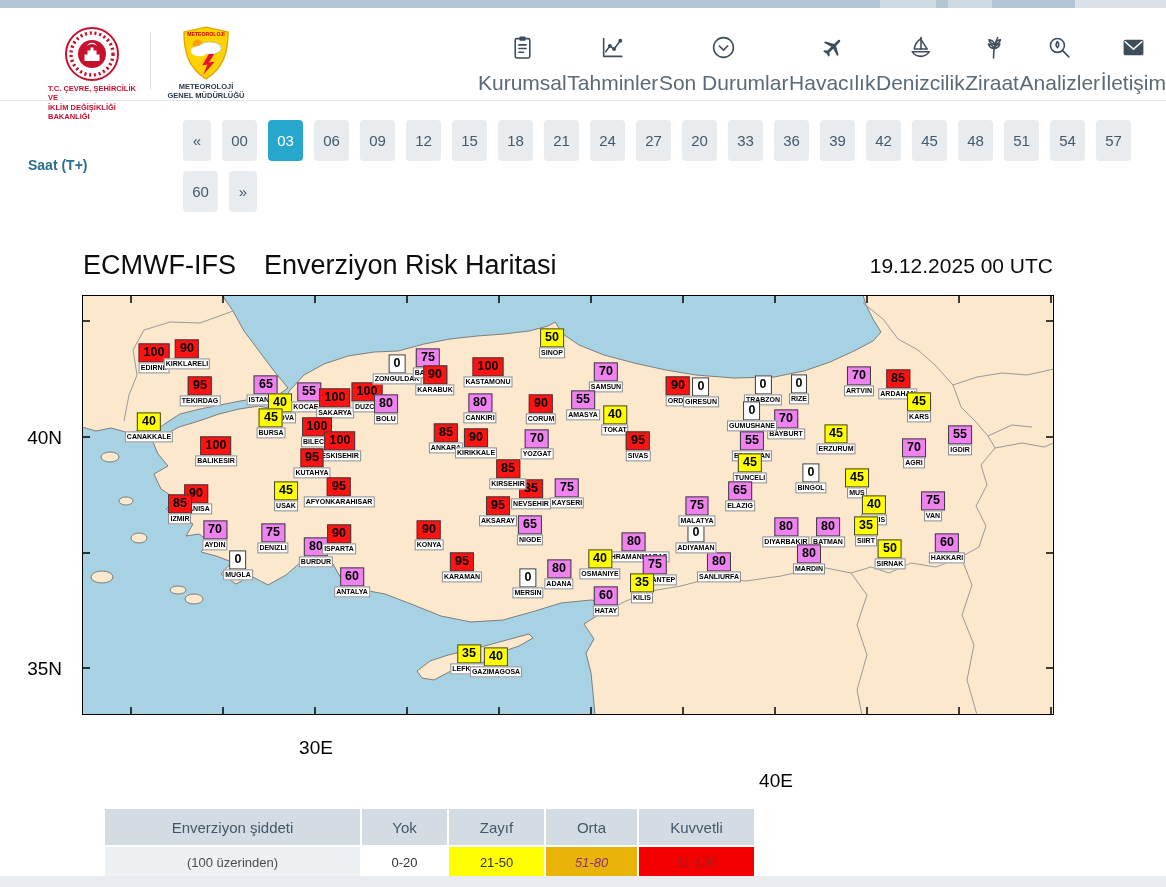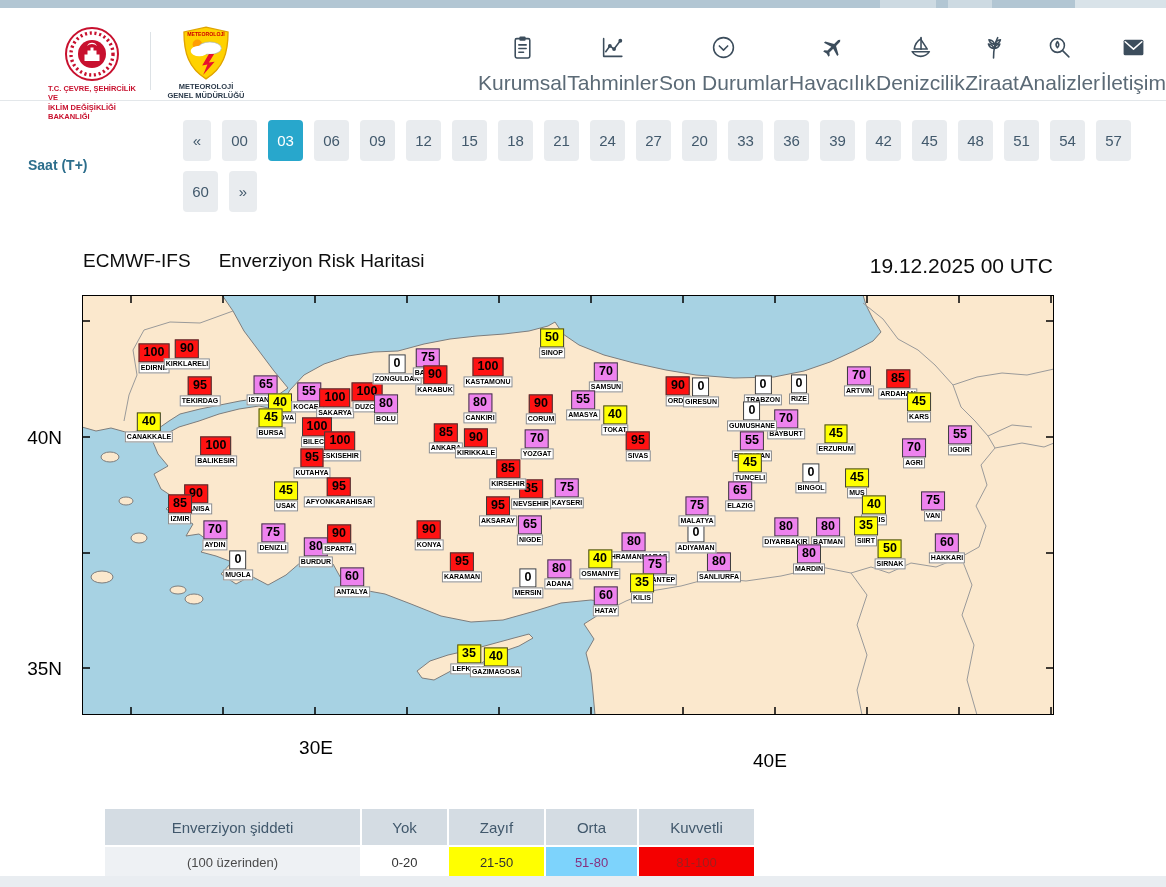--- a/index.html
+++ b/index.html
@@ -28,42 +28,42 @@
 
   
   #saat-label { left:28px; top:157px; font-size:14px; font-weight:bold; color:#2c6e8c; }
   #hour-buttons { left:183px; top:120px; width:962px; display:flex; flex-wrap:wrap; gap:10px 11px; }
   .hour-btn { height:41px; min-width:35px; padding:0 9px; display:flex; align-items:center; justify-content:center;
               background:#e9ecef; border-radius:4px; font-size:15px; color:#42596c; cursor:pointer; }
   .hour-btn.arrow { min-width:28px; padding:0 6px; }
   .hour-btn.active { background:#28a7cc; color:#fff; }
 
   
-  #map-title { left:83px; top:250px; font-size:19px; color:#0d0d0d; }
+  #map-title { left:83px; top:250px; font-size:27px; color:#0d0d0d; }
   #map-title .model { margin-right:28px; }
   #map-datetime { top:254px; right:113px; font-size:21px; color:#0d0d0d; }
 
   
   #map { left:82px; top:295px; width:972px; height:420px; }
   #map svg { position:absolute; left:0; top:0; }
   #stations { position:absolute; left:0; top:0; width:972px; height:420px; }
   .st { position:absolute; display:flex; flex-direction:column; align-items:center;
         transform:translate(-50%,-52%); }
   .st-v { font-size:12.5px; font-weight:bold; color:#000; line-height:15px; padding:1px 4px;
           border:1px solid #3c3c3c; }
   .st-l { font-size:7px; font-weight:bold; color:#000; background:#fff; border:1px solid #8a8a8a;
           padding:0 1px; line-height:9px; white-space:nowrap; margin-top:0; }
   .lv0 { background:#ffffff; } .lv1 { background:#ffff00; }
   .lv2 { background:#ee82ee; } .lv3 { background:#ff1212; }
 
   .axis-lbl { font-size:19px; color:#000; }
   #lat-40n { left:18px; top:427px; width:44px; text-align:right; }
   #lat-35n { left:18px; top:658px; width:44px; text-align:right; }
   #lon-30e { left:293px; top:737px; width:46px; text-align:center; }
-  #lon-40e { left:753px; top:750px; width:46px; text-align:left; }
+  #lon-40e { left:753px; top:770px; width:46px; text-align:center; }
 
   
   #legend { left:103px; top:807px; border-collapse:separate; border-spacing:2px; }
   #legend td { text-align:center; vertical-align:middle; }
   #legend .hdr td { background:#d4dce3; color:#41586c; font-size:15px; height:36px; }
   #legend .vals td { font-size:13px; height:31px; }
   #legend td.c0 { width:255px; } #legend td.c1 { width:85px; }
   #legend td.c2 { width:95px; } #legend td.c3 { width:91px; } #legend td.c4 { width:115px; }
   #legend .vals .rowlbl { background:#eef1f4; color:#4a4a4a; }
 
@@ -622,20 +622,20 @@
           <td class="c0">Enverziyon şiddeti</td>
           <td class="c1">Yok</td>
           <td class="c2">Zayıf</td>
           <td class="c3">Orta</td>
           <td class="c4">Kuvvetli</td>
         </tr>
       <tr class="vals" id="legend-values">
           <td class="c0 rowlbl">(100 üzerinden)</td>
           <td class="c1" style="background: rgb(255, 255, 255); color: rgb(51, 51, 51);">0-20</td>
           <td class="c2" style="background: rgb(255, 255, 0); color: rgb(51, 51, 51);">21-50</td>
-          <td class="c3" style="background: #7dd3fc; color: rgb(135, 48, 127);">51-80</td>
+          <td class="c3" style="background: #eab308; color: rgb(135, 48, 127); font-style: italic;">51-80</td>
           <td class="c4" style="background: rgb(244, 0, 0); color: rgb(156, 31, 31);">81-100</td>
         </tr>
     </tbody>
   </table>
 
   <div id="footer-band" class="abs"></div>
 </div>
 
 </body></html>

